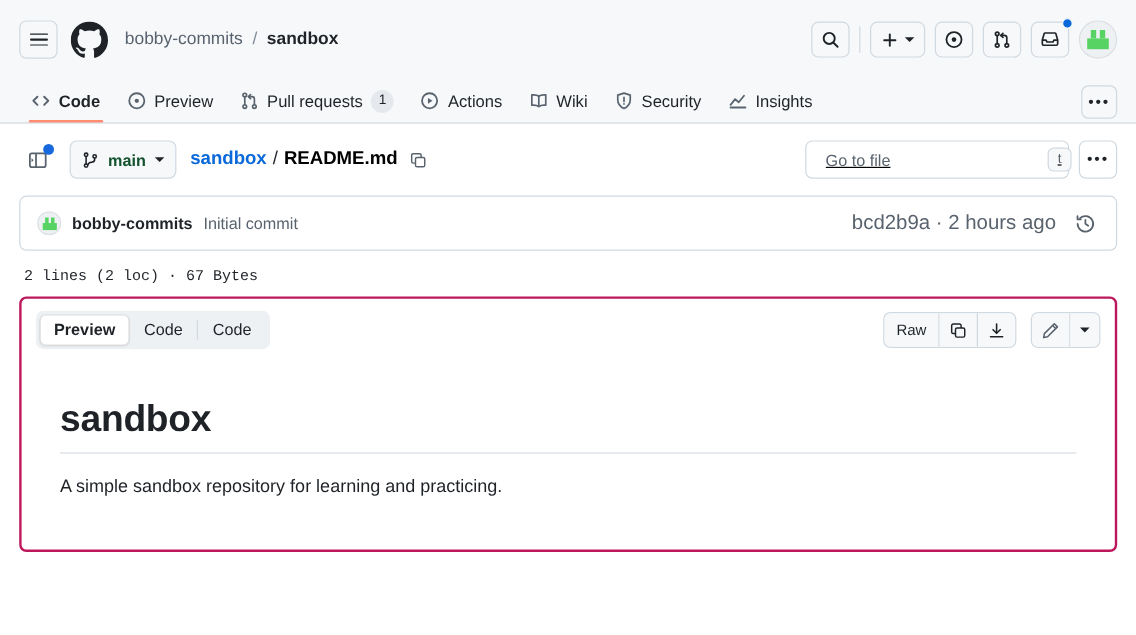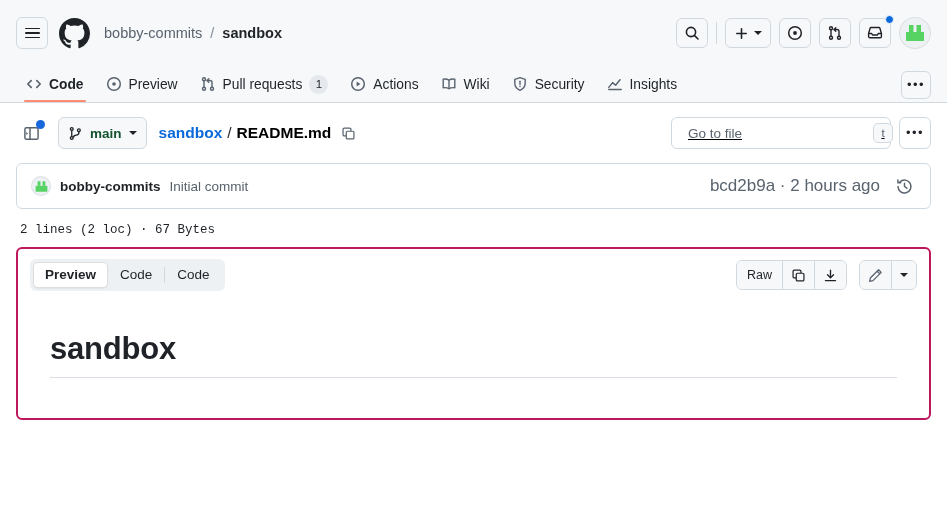--- a/index.html
+++ b/index.html
@@ -564,14 +564,15 @@
           <span class="caret"></span>
         </span>
       </div>
 
     </div>
 
   </div>
 
   <div class="readme">
     <h1>sandbox</h1>
+    <p>A simple sandbox repository for learning and practicing.</p>
   </div>
 </div>
 
 </body></html>

